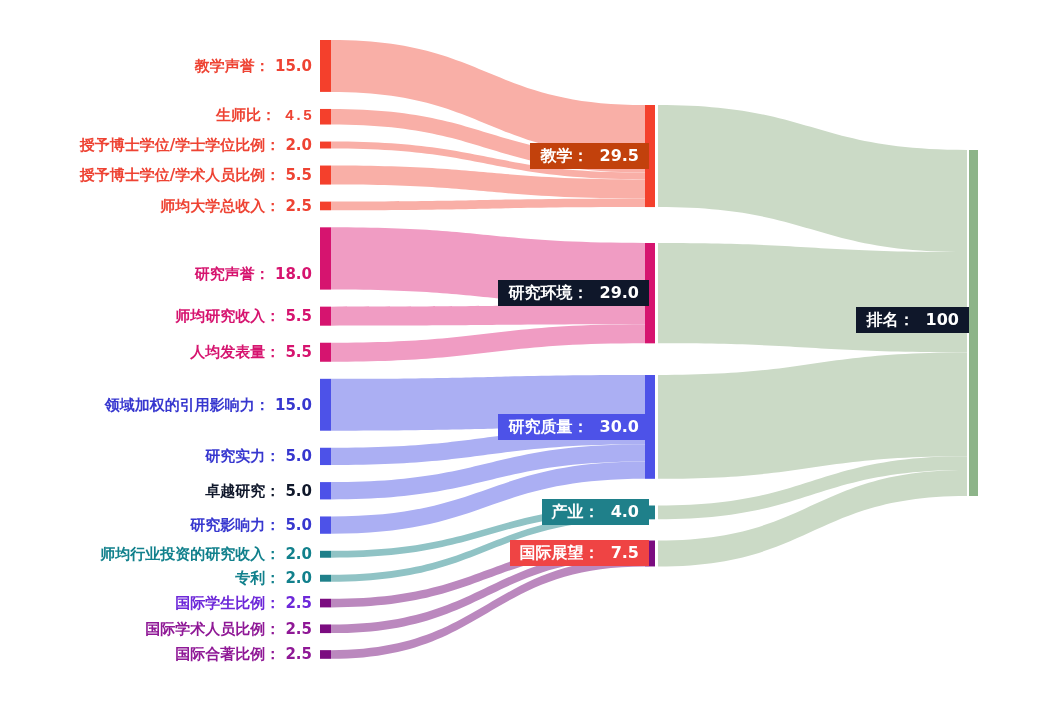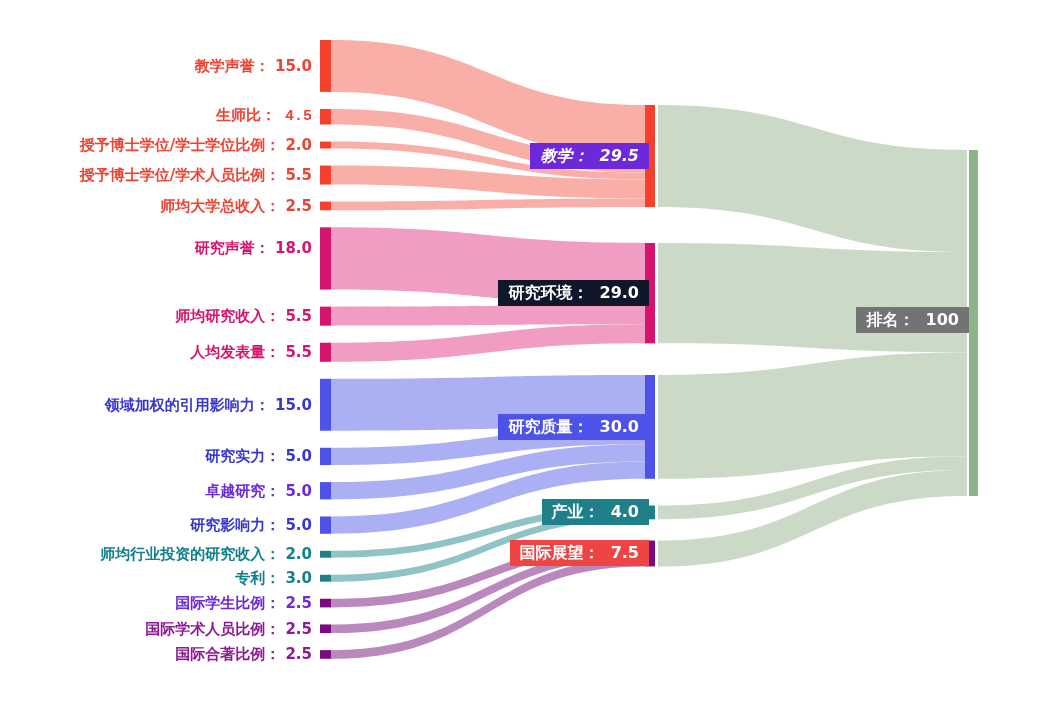--- a/index.html
+++ b/index.html
@@ -78,32 +78,32 @@
       <rect x="645" y="505.5" width="10" height="13.84" fill="#1f808a"></rect>
       <rect x="645" y="540.5" width="10" height="25.95" fill="#7b0c80"></rect>
       <rect x="969" y="150" width="9" height="346" fill="#8db489"></rect>
     </svg>
   <div class="labels" id="label-layer">
       <div class="left-label" style="right: 728px; top: 65.95px; color: rgb(238, 67, 51);">教学声誉： 15.0</div>
       <div class="left-label" style="right: 728px; top: 116.735px; color: rgb(238, 67, 51); font-family: Liberation Mono, monospace;">生师比： 4.5</div>
       <div class="left-label" style="right: 728px; top: 145.03px; color: rgb(238, 67, 51);">授予博士学位/学士学位比例： 2.0</div>
       <div class="left-label" style="right: 728px; top: 175.055px; color: rgb(238, 67, 51);">授予博士学位/学术人员比例： 5.5</div>
       <div class="left-label" style="right: 728px; top: 205.945px; color: rgb(238, 67, 51);">师均大学总收入： 2.5</div>
-      <div class="left-label" style="right: 728px; top: 248px; color: rgb(214, 20, 111); text-align: center;">研究声誉： 18.0</div>
+      <div class="left-label" style="right: 728px; top: 274px; color: rgb(214, 20, 111); text-align: center;">研究声誉： 18.0</div>
       <div class="left-label" style="right: 728px; top: 316.165px; color: rgb(214, 20, 111);">师均研究收入： 5.5</div>
       <div class="left-label" style="right: 728px; top: 352.245px; color: rgb(214, 20, 111);">人均发表量： 5.5</div>
       <div class="left-label" style="right: 728px; top: 404.76px; color: rgb(55, 55, 207);">领域加权的引用影响力： 15.0</div>
       <div class="left-label" style="right: 728px; top: 456.41px; color: rgb(55, 55, 207);">研究实力： 5.0</div>
-      <div class="left-label" style="right: 728px; top: 490.76px; color: #6d28d9;">卓越研究： 5.0</div>
+      <div class="left-label" style="right: 728px; top: 490.76px; color: #0f172a;">卓越研究： 5.0</div>
       <div class="left-label" style="right: 728px; top: 525.11px; color: rgb(55, 55, 207);">研究影响力： 5.0</div>
       <div class="left-label" style="right: 728px; top: 554.27px; color: rgb(17, 128, 140);">师均行业投资的研究收入： 2.0</div>
-      <div class="left-label" style="right: 728px; top: 578.24px; color: rgb(17, 128, 140);">专利： 3.0</div>
+      <div class="left-label" style="right: 728px; top: 578.24px; color: rgb(17, 128, 140);">专利： 2.0</div>
       <div class="left-label" style="right: 728px; top: 603.075px; color: #6d28d9;">国际学生比例： 2.5</div>
       <div class="left-label" style="right: 728px; top: 628.775px; color: rgb(143, 24, 150);">国际学术人员比例： 2.5</div>
       <div class="left-label" style="right: 728px; top: 654.475px; color: rgb(143, 24, 150);">国际合著比例： 2.5</div>
-      <div class="node-box" style="right: 391px; top: 156.035px; background: #6d28d9; font-style: italic;">教学：  29.5</div>
+      <div class="node-box" style="right: 391px; top: 156.035px; background: #c2410c;">教学：  29.5</div>
       <div class="node-box" style="right: 391px; top: 293.17px; background: #0f172a;">研究环境：  29.0</div>
       <div class="node-box" style="right: 391px; top: 426.9px; background: rgb(77, 82, 232);">研究质量：  30.0</div>
       <div class="node-box" style="right: 391px; top: 512.42px; background: rgb(31, 128, 138);">产业：  4.0</div>
       <div class="node-box" style="right: 391px; top: 553.475px; background: #ef4444;">国际展望：  7.5</div>
-      <div class="node-box" style="right: 71px; top: 320px; background: #737373;">排名：  100</div>
+      <div class="node-box" style="right: 71px; top: 320px; background: #0f172a;">排名：  100</div>
     </div>
 </div>
 
 </body></html>

